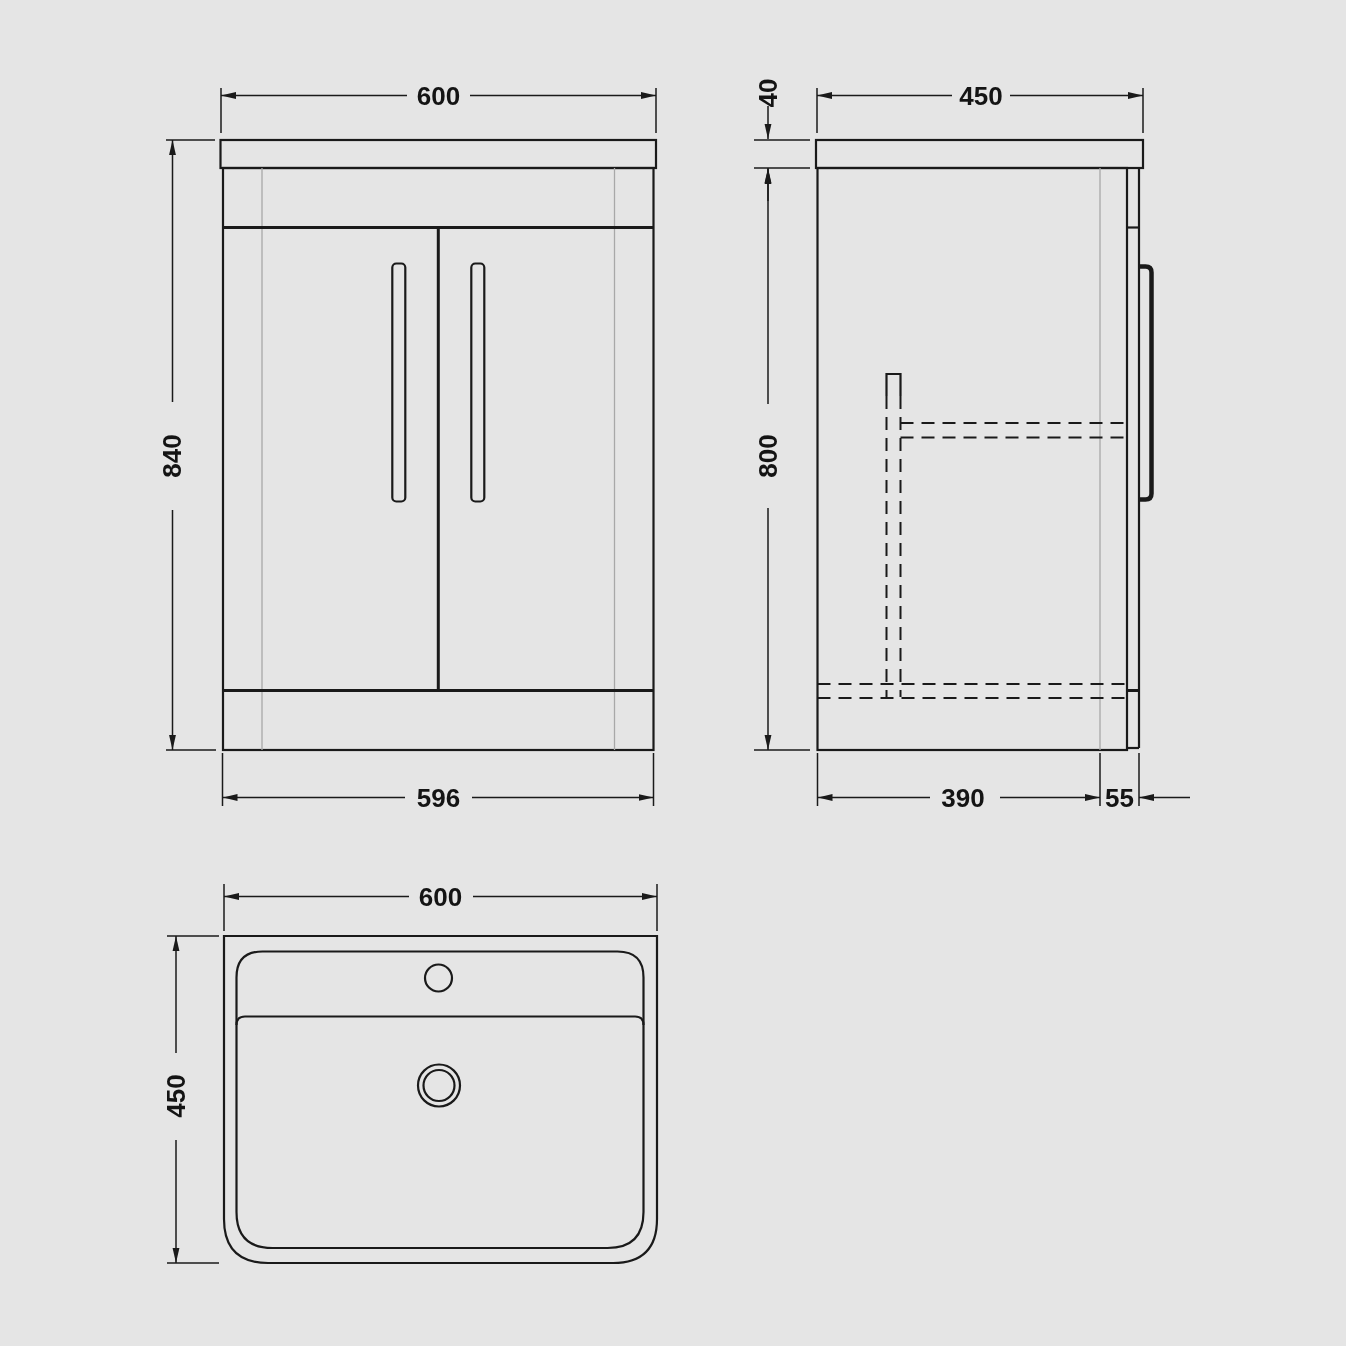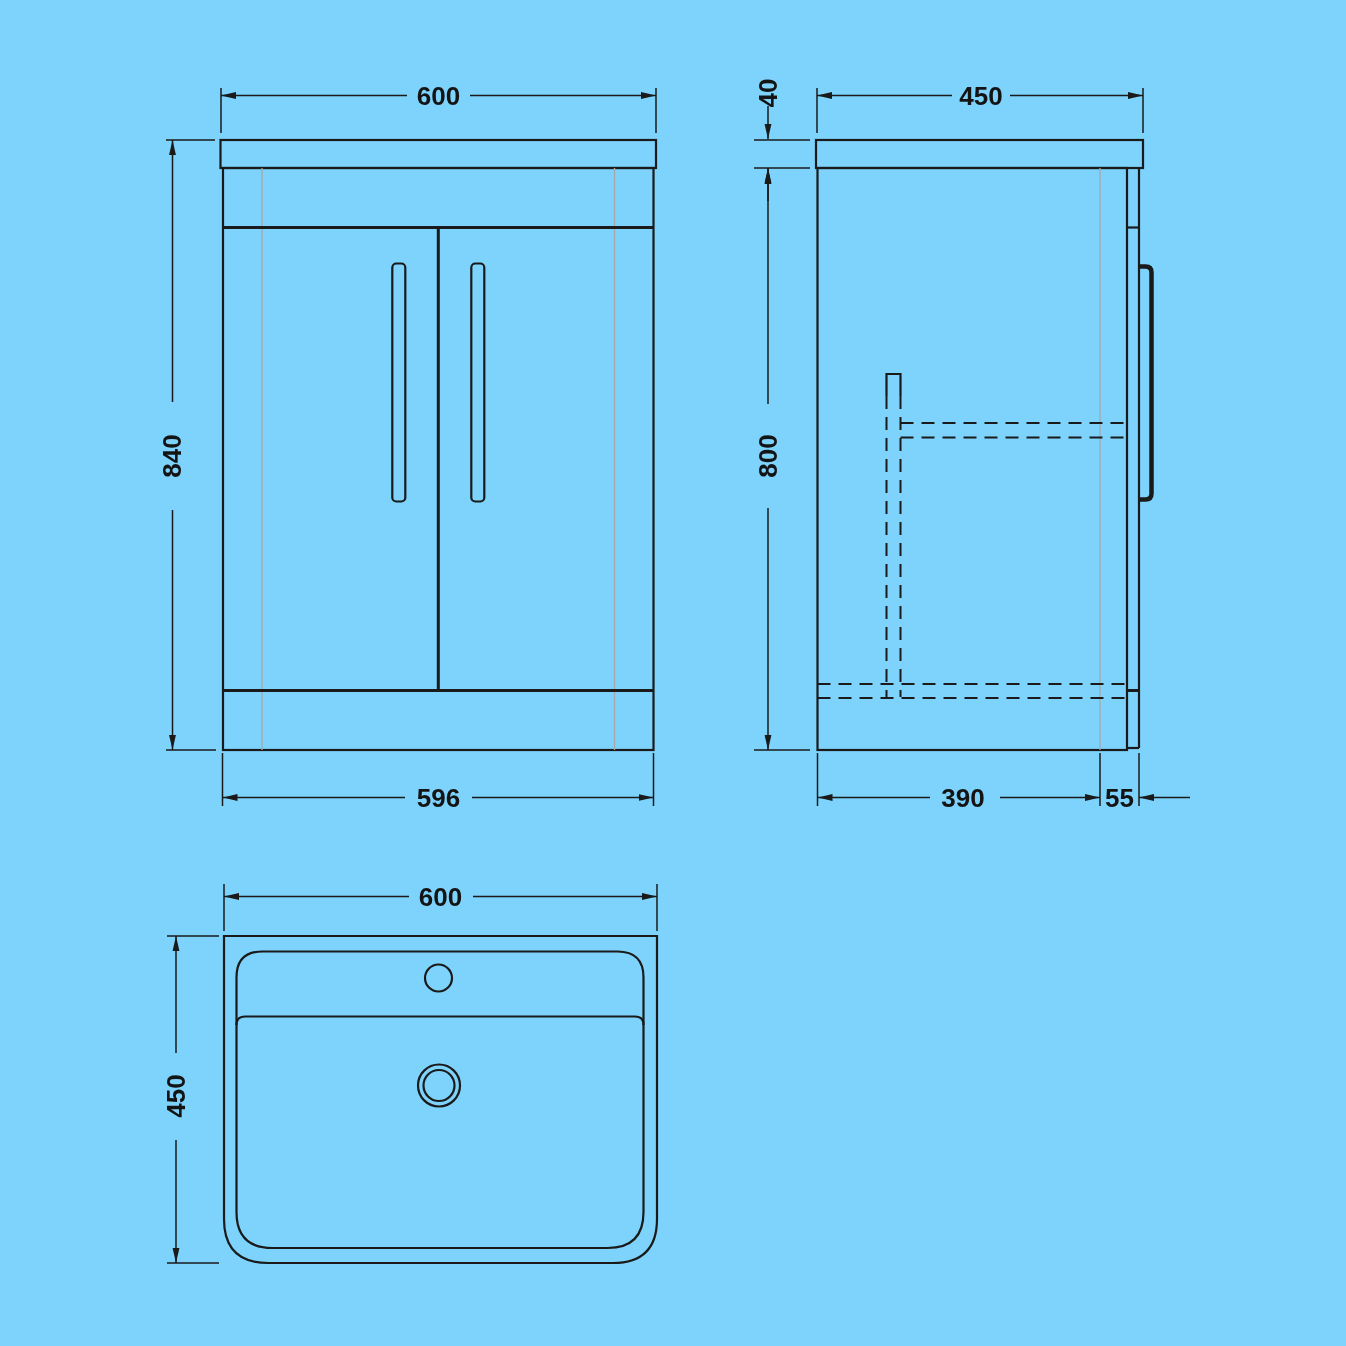--- a/index.html
+++ b/index.html
@@ -1,16 +1,16 @@
 <!DOCTYPE html>
 <html><head>
 <meta charset="utf-8">
 <style>
   html,body{margin:0;padding:0;background:#ffffff;}
-  .stage{width:1346px;height:1346px;position:relative;background:#7dd3fc;}
+  .stage{width:1346px;height:1346px;position:relative;background:#e5e5e5;}
   .ln{stroke:#1a1a1a;stroke-width:2.2;fill:none;}
   .ln-thick{stroke:#1a1a1a;stroke-width:3;fill:none;}
   .ln-xthick{stroke:#1a1a1a;stroke-width:4.5;fill:none;}
   .ln-thin{stroke:#a8a8a8;stroke-width:1.3;fill:none;}
   .dim{stroke:#1a1a1a;stroke-width:1.5;fill:none;}
   .dash{stroke:#1a1a1a;stroke-width:2;fill:none;stroke-dasharray:13 8;}
   .lbl{font-family:"Liberation Sans",sans-serif;font-size:26px;font-weight:bold;fill:#141414;}
   text.lbl{text-anchor:middle;}
 </style>
 </head>

